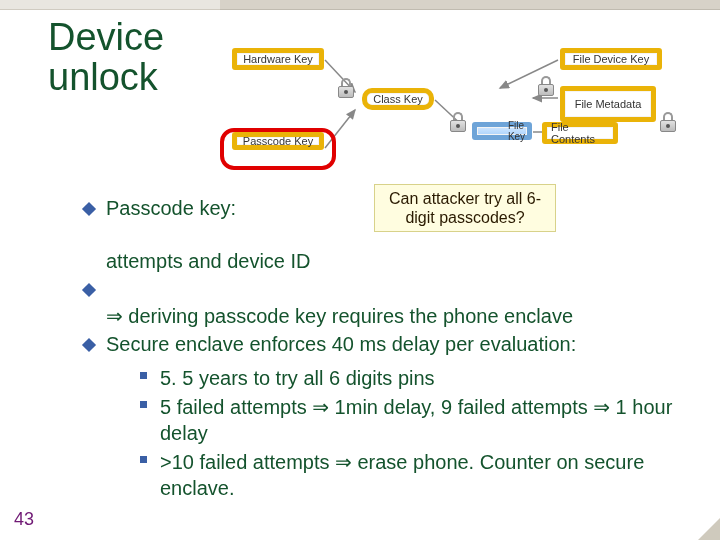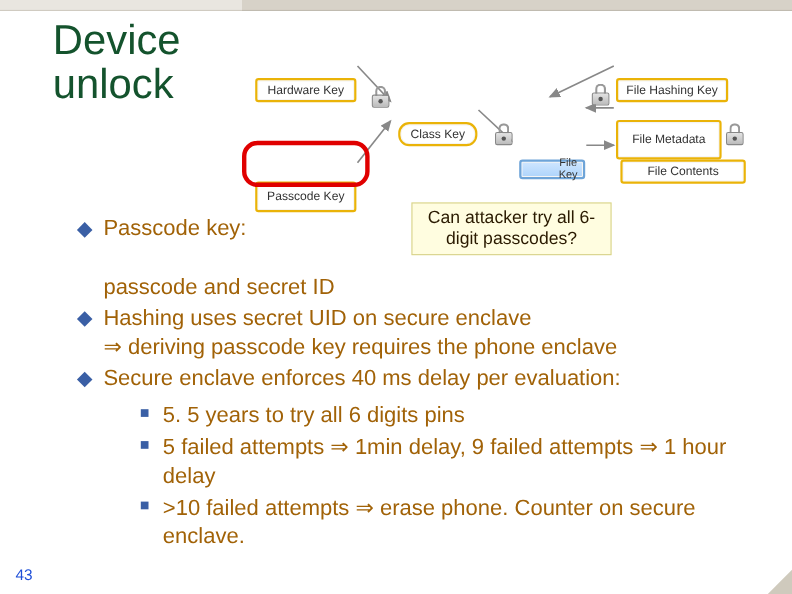--- a/index.html
+++ b/index.html
@@ -3,36 +3,36 @@
 <meta charset="utf-8">
 <style>
   * { box-sizing: border-box; margin: 0; padding: 0; }
   html, body { width: 720px; height: 540px; font-family: Verdana, Geneva, sans-serif; background: #fff; }
   .slide { position: relative; width: 720px; height: 540px; background: #fff; }
   .topbar { position: absolute; top: 0; left: 0; right: 0; height: 10px; display: flex; }
   .topbar .seg1 { width: 220px; background: #e9e6e0; border-bottom: 1px solid #d0cbc1; }
   .topbar .seg2 { flex: 1; background: #d7d2c8; border-bottom: 1px solid #c0bbb0; }
   .title { position: absolute; top: 18px; left: 48px; font-size: 38px; font-weight: 400; color: #14532d; line-height: 1.05; font-family: "Trebuchet MS", Verdana, sans-serif; }
   .diagram { position: absolute; top: 20px; left: 210px; width: 480px; height: 155px; }
-  .kbox { position: absolute; background: #fff; border: 2px solid #eab308; border-radius: 3px; font-size: 11px; color: #333; display: flex; align-items: center; justify-content: center; padding: 2px 4px; text-align: center; line-height: 1.1; box-shadow: inset 0 0 0 1px #f4f4f4; margin-top: 23px; }
+  .kbox { position: absolute; background: #fff; border: 5px solid #eab308; border-radius: 3px; font-size: 11px; color: #333; display: flex; align-items: center; justify-content: center; padding: 2px 4px; text-align: left; line-height: 1.1; box-shadow: inset 0 0 0 1px #f4f4f4; }
   .kbox.blue { background: linear-gradient(#cfe6ff, #aed4fb); border-color: #6ea4d8; font-size: 10px; padding-left: 33px; }
   .lock { position: absolute; width: 16px; height: 20px; }
   .lock .body { position: absolute; bottom: 0; width: 16px; height: 12px; background: linear-gradient(#e2e2e2,#bcbcbc); border: 1px solid #888; border-radius: 2px; }
   .lock .shackle { position: absolute; top: 0; left: 3px; width: 10px; height: 10px; border: 2px solid #999; border-bottom: none; border-radius: 6px 6px 0 0; }
   .lock .dot { position: absolute; bottom: 4px; left: 6px; width: 4px; height: 4px; background: #555; border-radius: 50%; }
   .hl-red { position: absolute; border: 4px solid #e00000; border-radius: 14px; background: transparent; }
   svg.arrows { position: absolute; top: 0; left: 0; width: 480px; height: 155px; }
-  .content { position: absolute; top: 195px; left: 72px; right: 20px; font-size: 20px; color: #a16207; line-height: 1.32; }
+  .content { position: absolute; top: 195px; left: 84px; right: 20px; font-size: 20px; color: #14532d; line-height: 1.32; }
   .bul { position: relative; padding-left: 22px; margin-bottom: 2px; }
   .bul::before { content: ""; position: absolute; left: 0; top: 9px; width: 10px; height: 10px; background: #3a5fa5; transform: rotate(45deg); }
   .callout { position: absolute; top: 184px; left: 374px; width: 182px; background: #fffde0; border: 1px solid #d8d28a; color: #2a1a00; font-size: 16px; text-align: center; padding: 4px 6px; line-height: 1.2; font-family: Verdana, sans-serif; }
   .sublist { margin-top: 8px; margin-left: 56px; font-size: 20px; }
   .sub { position: relative; padding-left: 20px; margin-bottom: 2px; }
   .sub::before { content: ""; position: absolute; left: 0; top: 7px; width: 7px; height: 7px; background: #3a5fa5; }
-  .pagenum { position: absolute; bottom: 10px; left: 14px; font-size: 14px; color: #1d4ed8; }
+  .pagenum { position: absolute; bottom: 10px; left: 14px; font-size: 18px; color: #701a75; }
   .corner { position: absolute; bottom: 0; right: 0; width: 22px; height: 22px; }
   .corner::before { content: ""; position: absolute; right: 0; bottom: 0; border-style: solid; border-width: 0 0 22px 22px; border-color: transparent transparent #cfcabd transparent; }
 </style>
 </head>
 <body>
 
 <div class="slide">
   <div class="topbar">
     <div class="seg1"></div>
       <div class="seg2"></div>
@@ -50,64 +50,64 @@
       </defs>
       <line x1="115" y1="40" x2="145" y2="72" stroke="#888" stroke-width="1.5" marker-end="url(#ah)"></line>
       <line x1="115" y1="128" x2="145" y2="90" stroke="#888" stroke-width="1.5" marker-end="url(#ah)"></line>
       <line x1="225" y1="80" x2="255" y2="108" stroke="#888" stroke-width="1.5" marker-end="url(#ah)"></line>
       <line x1="348" y1="40" x2="290" y2="68" stroke="#888" stroke-width="1.5" marker-end="url(#ah)"></line>
       <line x1="348" y1="78" x2="323" y2="78" stroke="#888" stroke-width="1.5" marker-end="url(#ah)"></line>
       <line x1="323" y1="112" x2="348" y2="112" stroke="#888" stroke-width="1.5" marker-end="url(#ah)"></line>
     </svg>
 
     <div class="kbox" style="top:28px; left:22px; width:92px; height:22px;">Hardware Key</div>
-    <div class="kbox" style="top:122px; left:22px; width:92px; height:28px;">Passcode Key</div>
+    <div class="kbox" style="top:112px; left:22px; width:92px; height:18px;">Passcode Key</div>
     <div class="hl-red" style="top:108px; left:10px; width:116px; height:42px;"></div>
 
     <div class="kbox" style="top:68px; left:152px; width:72px; height:22px;border-radius:10px;">Class Key</div>
     <div class="lock" style="top:58px; left:128px;">
         <div class="shackle"></div>
         <div class="body"></div>
         <div class="dot"></div>
       </div>
 
-    <div class="kbox" style="top:28px; left:350px; width:102px; height:22px;">File Hashing Key</div>
+    <div class="kbox" style="top:28px; left:350px; width:102px; height:22px;">File Device Key</div>
 
     <div class="kbox" style="top:66px; left:350px; width:96px; height:36px;">File Metadata</div>
     <div class="lock" style="top:56px; left:328px;">
         <div class="shackle"></div>
         <div class="body"></div>
         <div class="dot"></div>
       </div>
 
     <div class="kbox blue" style="top:102px; left:262px; width:60px; height:18px;">File Key</div>
     <div class="lock" style="top:92px; left:240px;">
         <div class="shackle"></div>
         <div class="body"></div>
         <div class="dot"></div>
       </div>
 
-    <div class="kbox" style="top:102px; left:354px; width:114px; height:22px;">File Contents</div>
+    <div class="kbox" style="top:102px; left:332px; width:76px; height:22px;">File Contents</div>
     <div class="lock" style="top:92px; left:450px;">
         <div class="shackle"></div>
         <div class="body"></div>
         <div class="dot"></div>
       </div>
   </div>
 
   <div class="callout">Can attacker try all 6-digit passcodes?</div>
 
   <div class="content">
     <div class="bul">
       <span>Passcode key:</span><br>
       <br>
-      <span>passcode and secret ID</span>
+      <span>attempts and device ID</span>
     </div>
     <div class="bul">
-      <span>Hashing uses secret UID on secure enclave</span><br>
+      <br>
       <span>⇒  deriving passcode key requires the phone enclave</span>
     </div>
     <div class="bul">
       <span>Secure enclave enforces  40 ms  delay per evaluation:</span>
     </div>
     <div class="sublist">
       <div class="sub">5. 5 years to try all 6 digits pins</div>
       <div class="sub">5 failed attempts ⇒ 1min delay,    9 failed attempts ⇒ 1 hour delay</div>
       <div class="sub">&gt;10 failed attempts ⇒ erase phone.    Counter on secure enclave.</div>
     </div>

